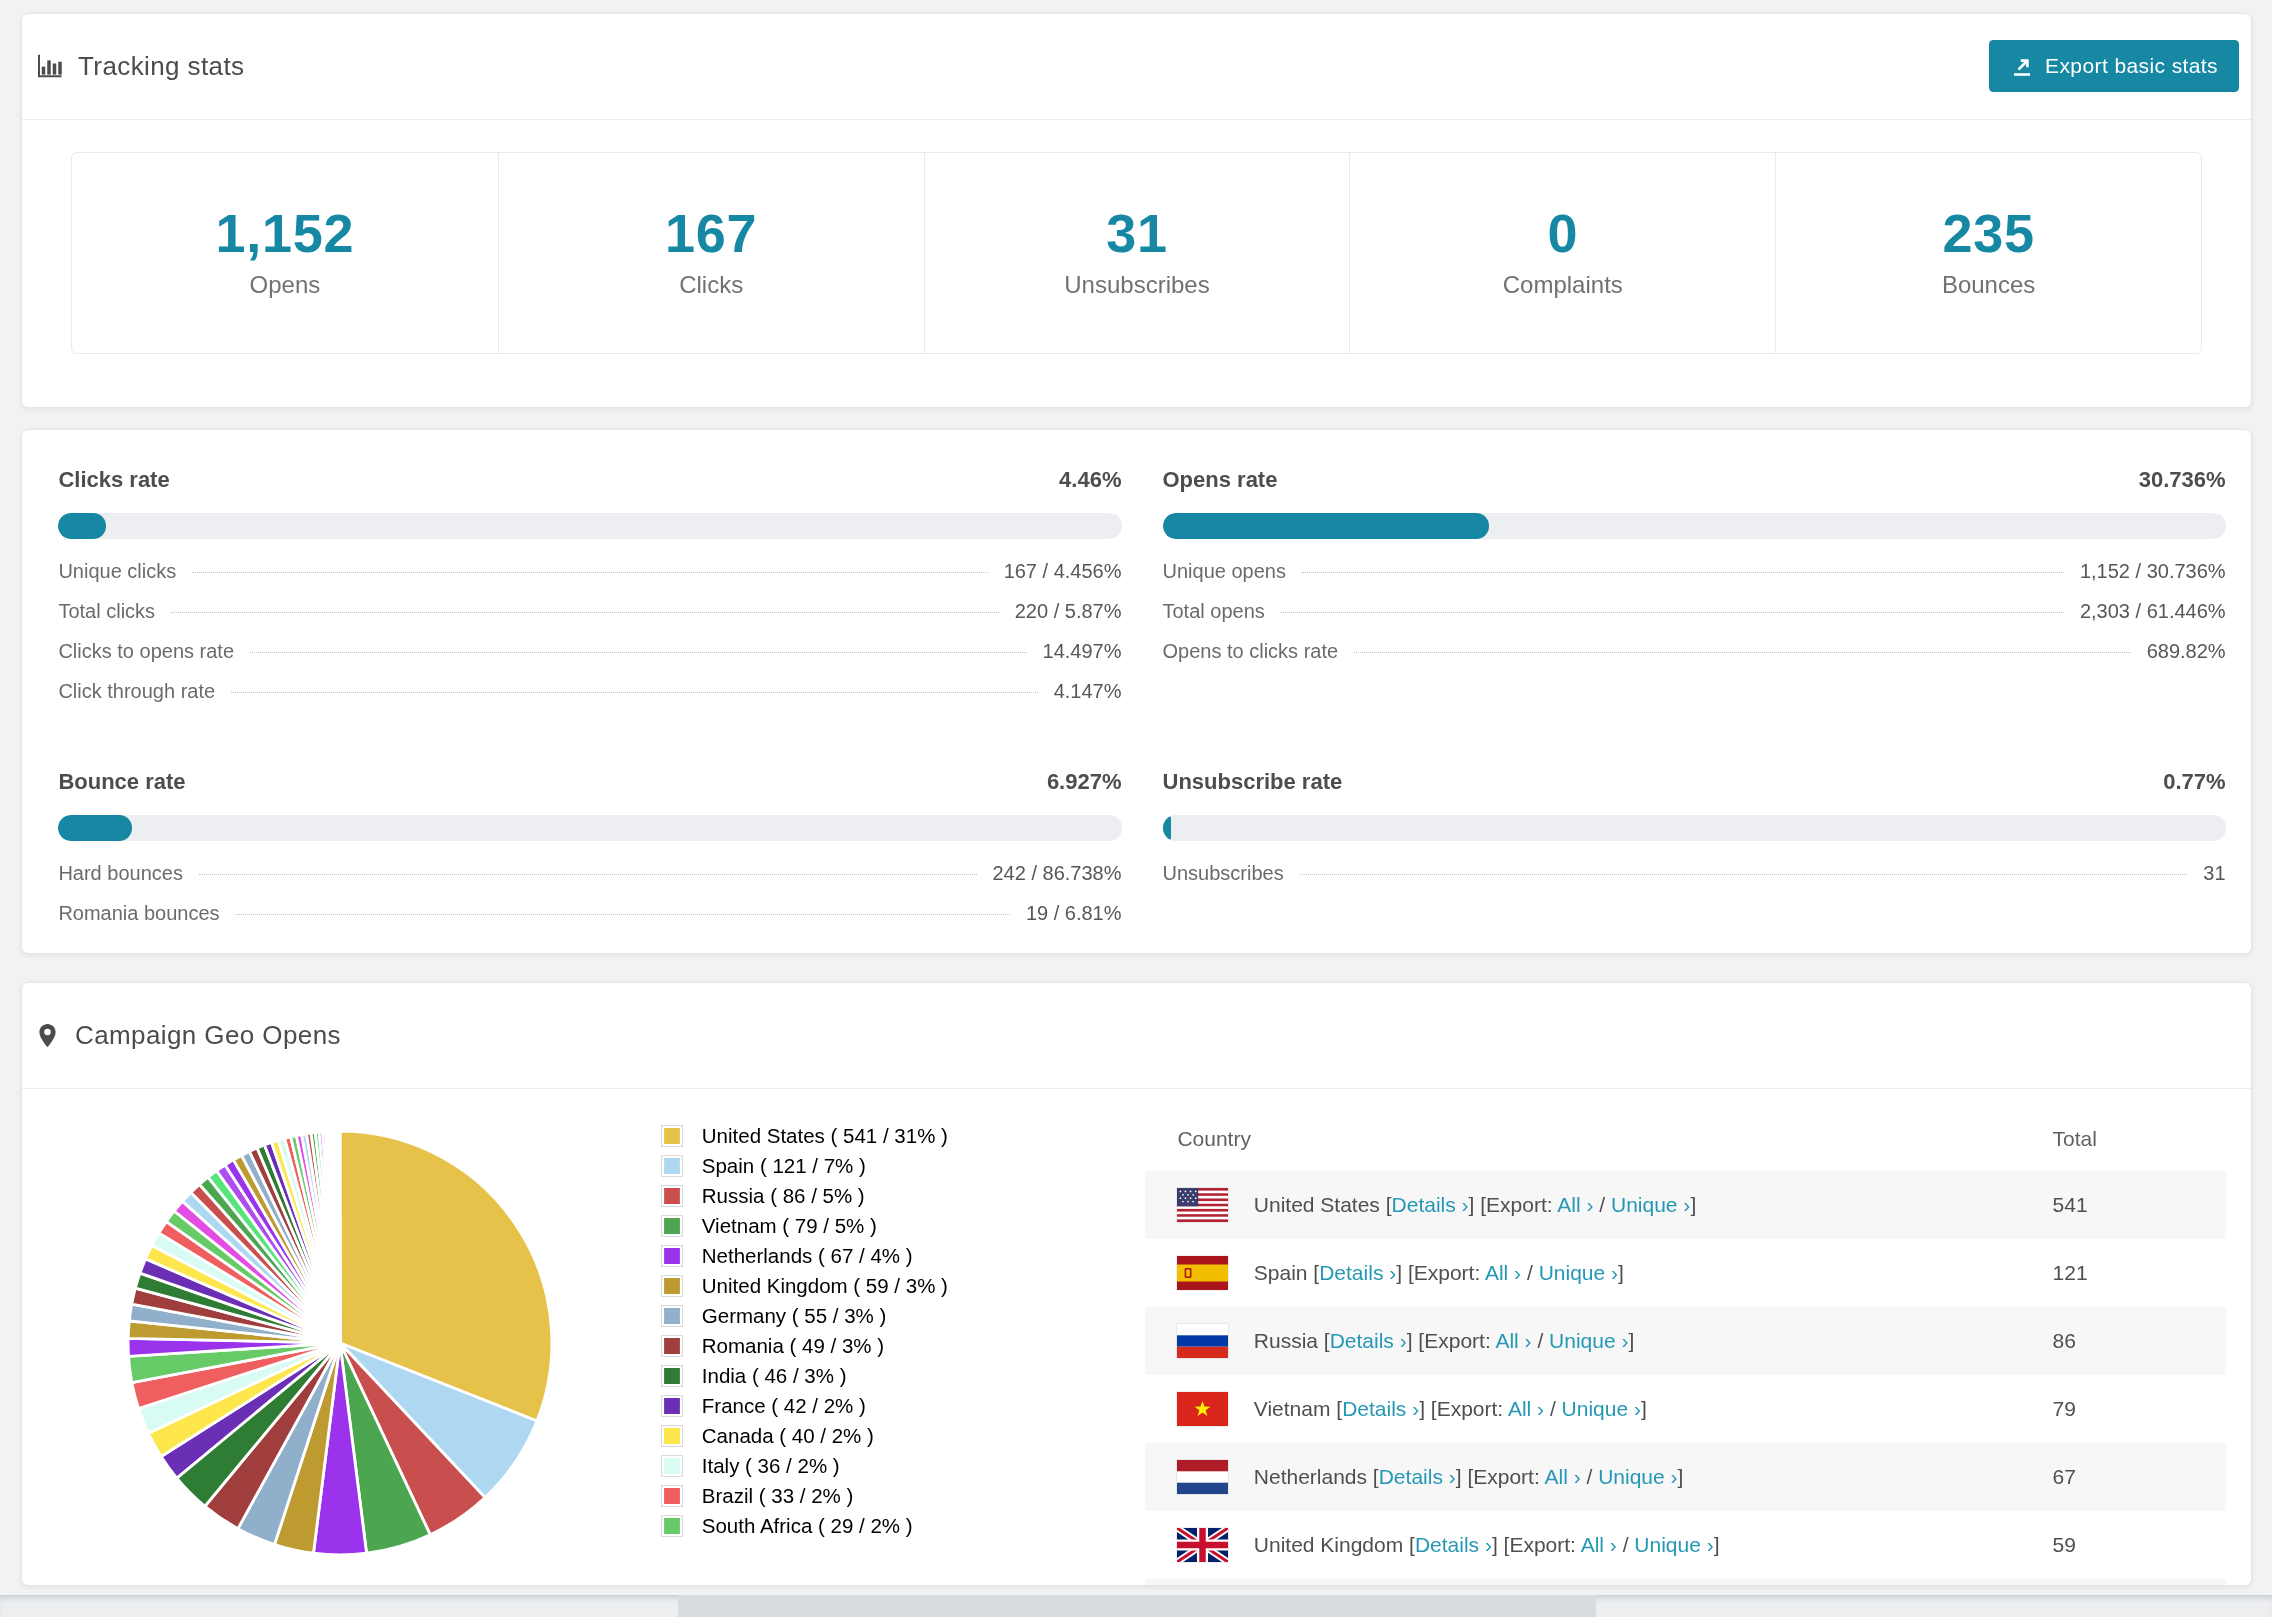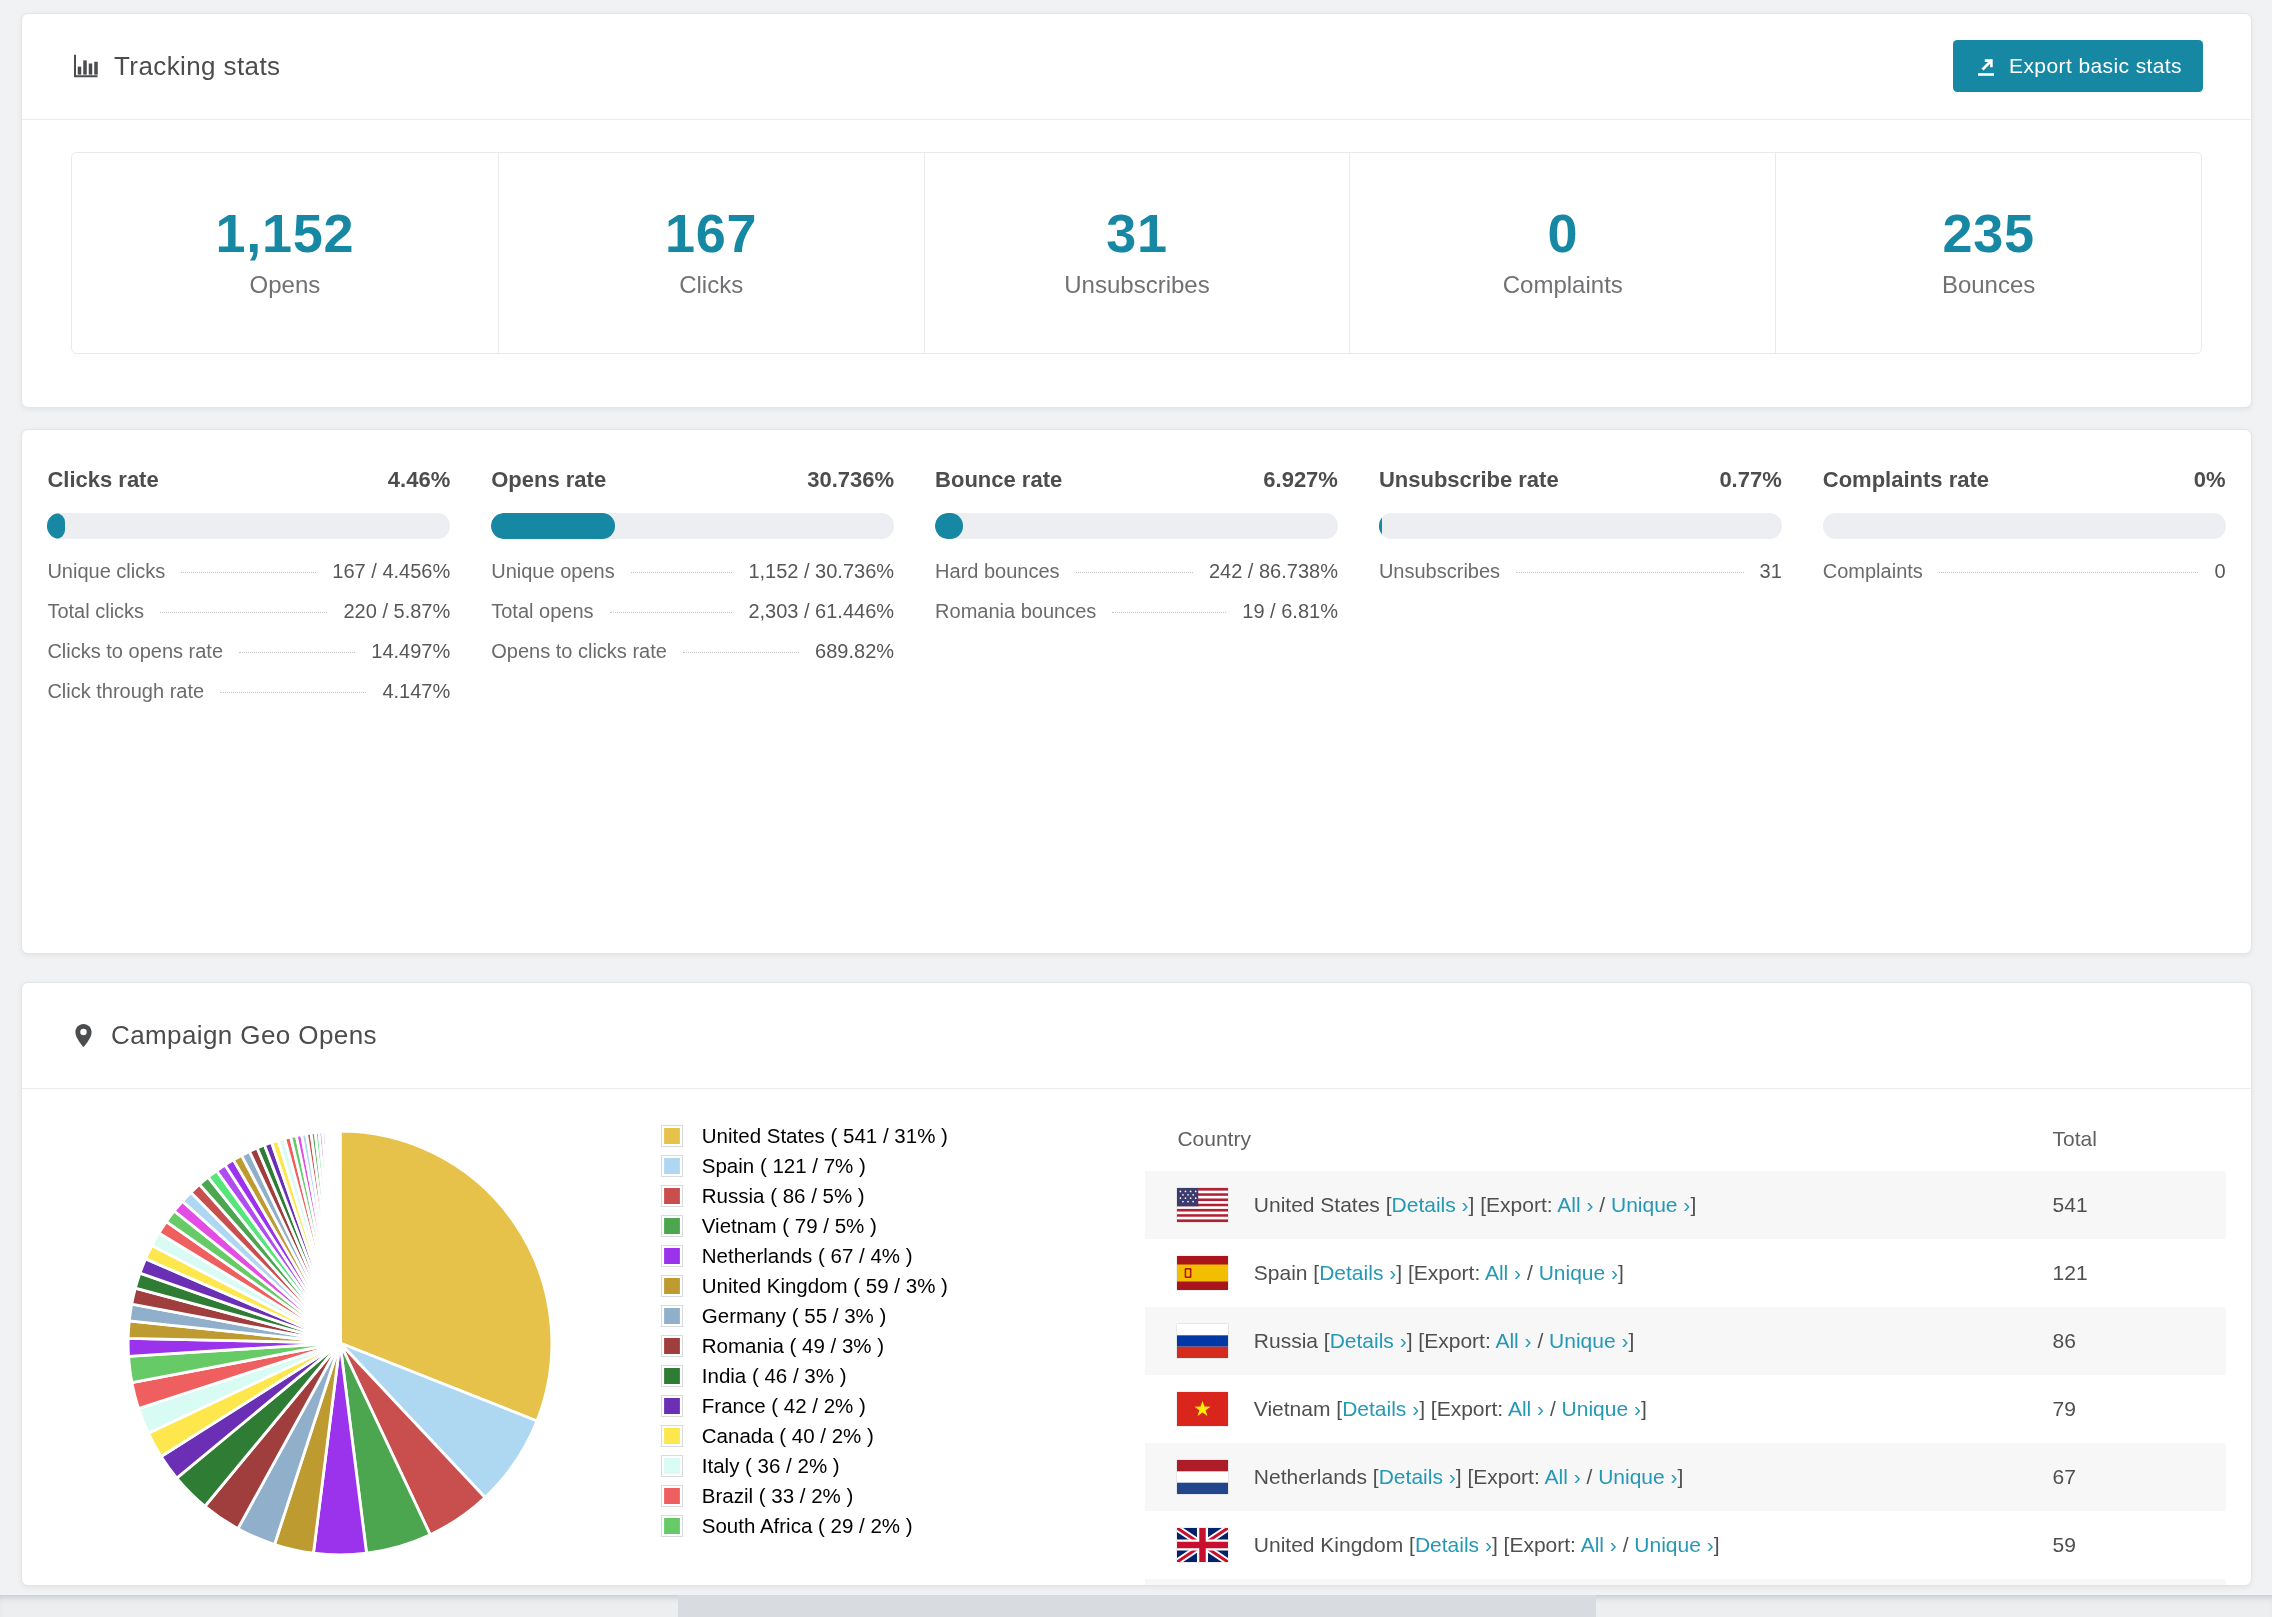--- a/index.html
+++ b/index.html
@@ -13,21 +13,21 @@
   .card {
     position:absolute; left:21px; right:21px;
     background:#ffffff; border:0.7px solid #e4e5e7; border-radius:7px;
     box-shadow:0 1.4px 5.6px rgba(40,50,60,.07);
   }
   #card-tracking { top:12.7px;  height:395px; }
   #card-rates    { top:429px; height:525px; }
   #card-geo      { top:982px; height:604px; overflow:hidden; }
 
   .card-header {
-    display:flex; align-items:center; height:106px; padding:0 48px;
+    display:flex; align-items:center; height:106px; padding:0 12px;
     border-bottom:0.7px solid #ededee;
   }
   .card-title {
     margin:0 0 0 14px; font-size:26px; font-weight:400; color:#4b4c4e; letter-spacing:0.4px;
   }
   .hdr-icon { display:inline-flex; align-items:center; }
 
   .btn-export {
     margin-left:auto; display:inline-flex; align-items:center; gap:11.3px;
     background:#1788a3; color:#ffffff; border:none; border-radius:4.2px;
@@ -41,21 +41,21 @@
     border:0.7px solid #e9eaec; border-radius:5.6px; background:#fff;
   }
   .sum-cell { display:flex; flex-direction:column; align-items:center; justify-content:center; border-left:0.7px solid #e9eaec; }
   .sum-cell:first-child { border-left:none; }
   .sum-value { font-size:54px; font-weight:700; color:#1788a3; letter-spacing:0.7px; line-height:1; }
   .sum-label { font-size:24px; color:#6f7174; margin-top:11.3px; }
 
   
   #rates-grid {
     padding:37px 25.4px 0; display:grid;
-    grid-template-columns:repeat(5,1fr); column-gap:41px; row-gap:49px;
+    grid-template-columns:repeat(2,1fr); column-gap:41px; row-gap:49px;margin-left:11px;
   }
   .rate-head { display:flex; justify-content:space-between; align-items:baseline; }
   .rate-title { font-size:22px; font-weight:700; color:#4c4d4f; }
   .rate-val   { font-size:22px; font-weight:700; color:#4c4d4f; }
   .track {
     margin-top:20px; height:26px; background:#edeef2; border-radius:12.7px; overflow:hidden;
   }
   .fillbar { height:100%; background:#1788a3; border-radius:12.7px; }
   .rrows { margin-top:21px; }
   .rrow { display:flex; align-items:baseline; height:40px; font-size:20px; color:#6a6b6d;gap:6px; }

